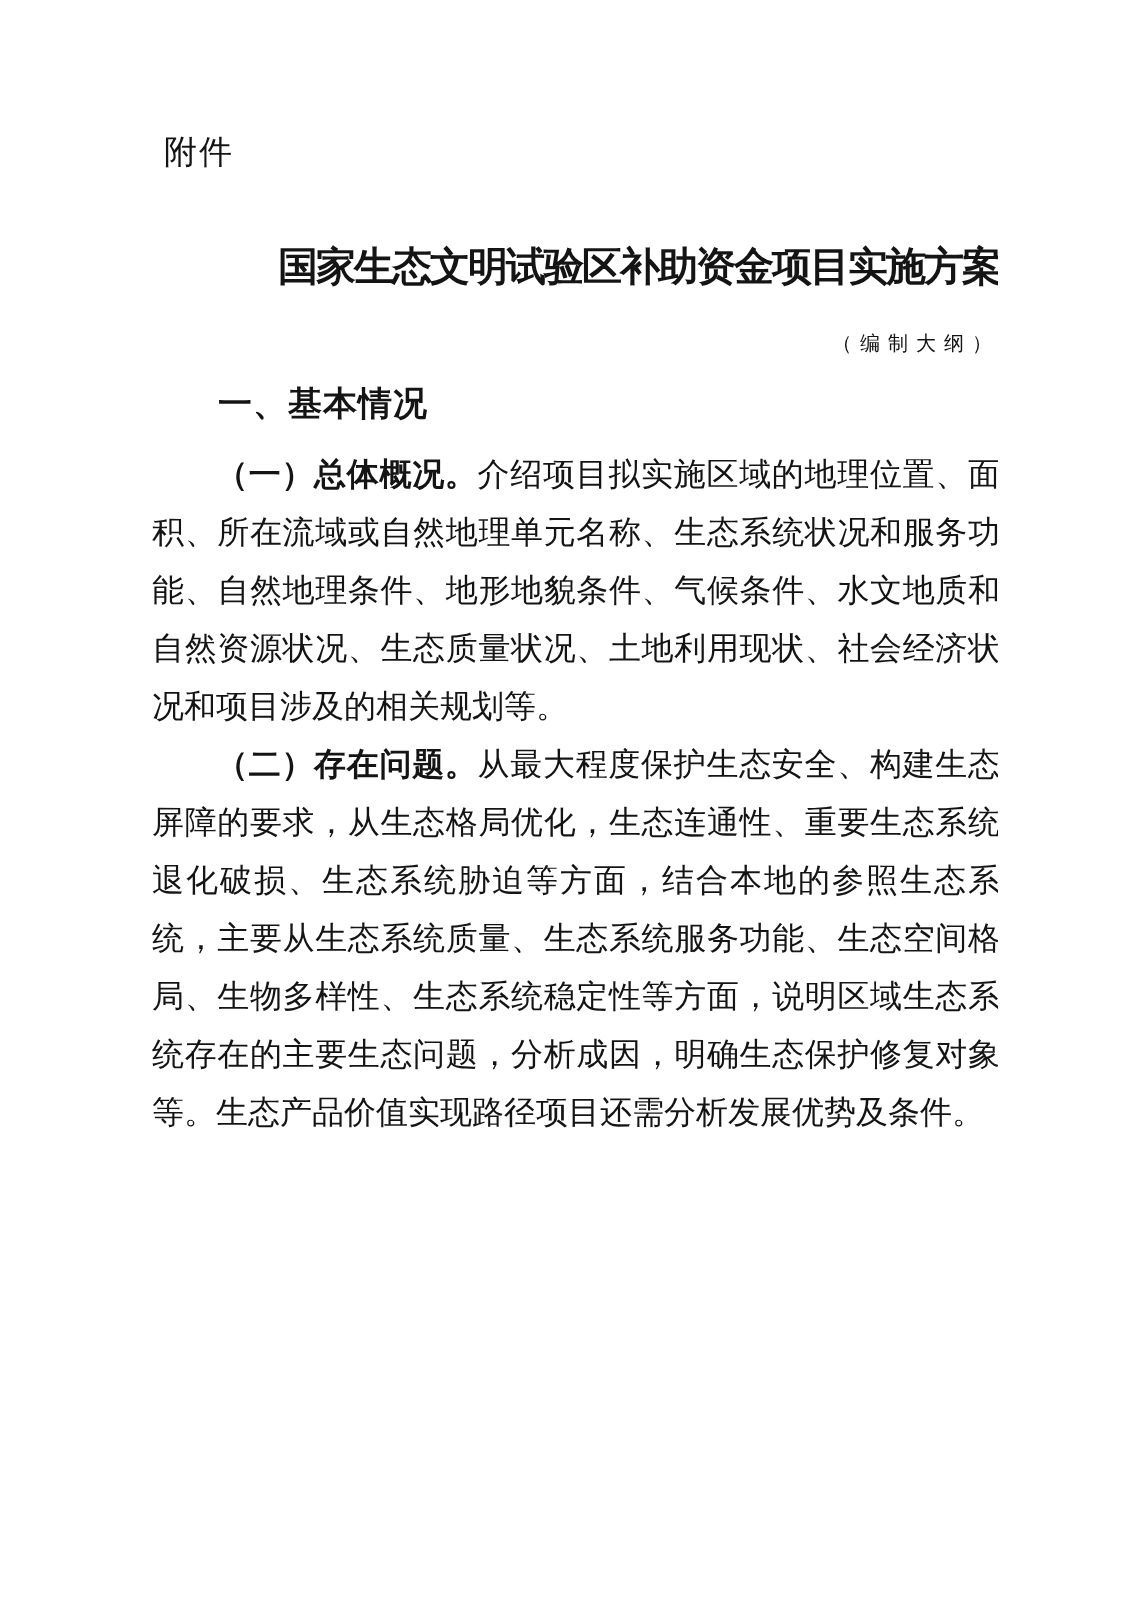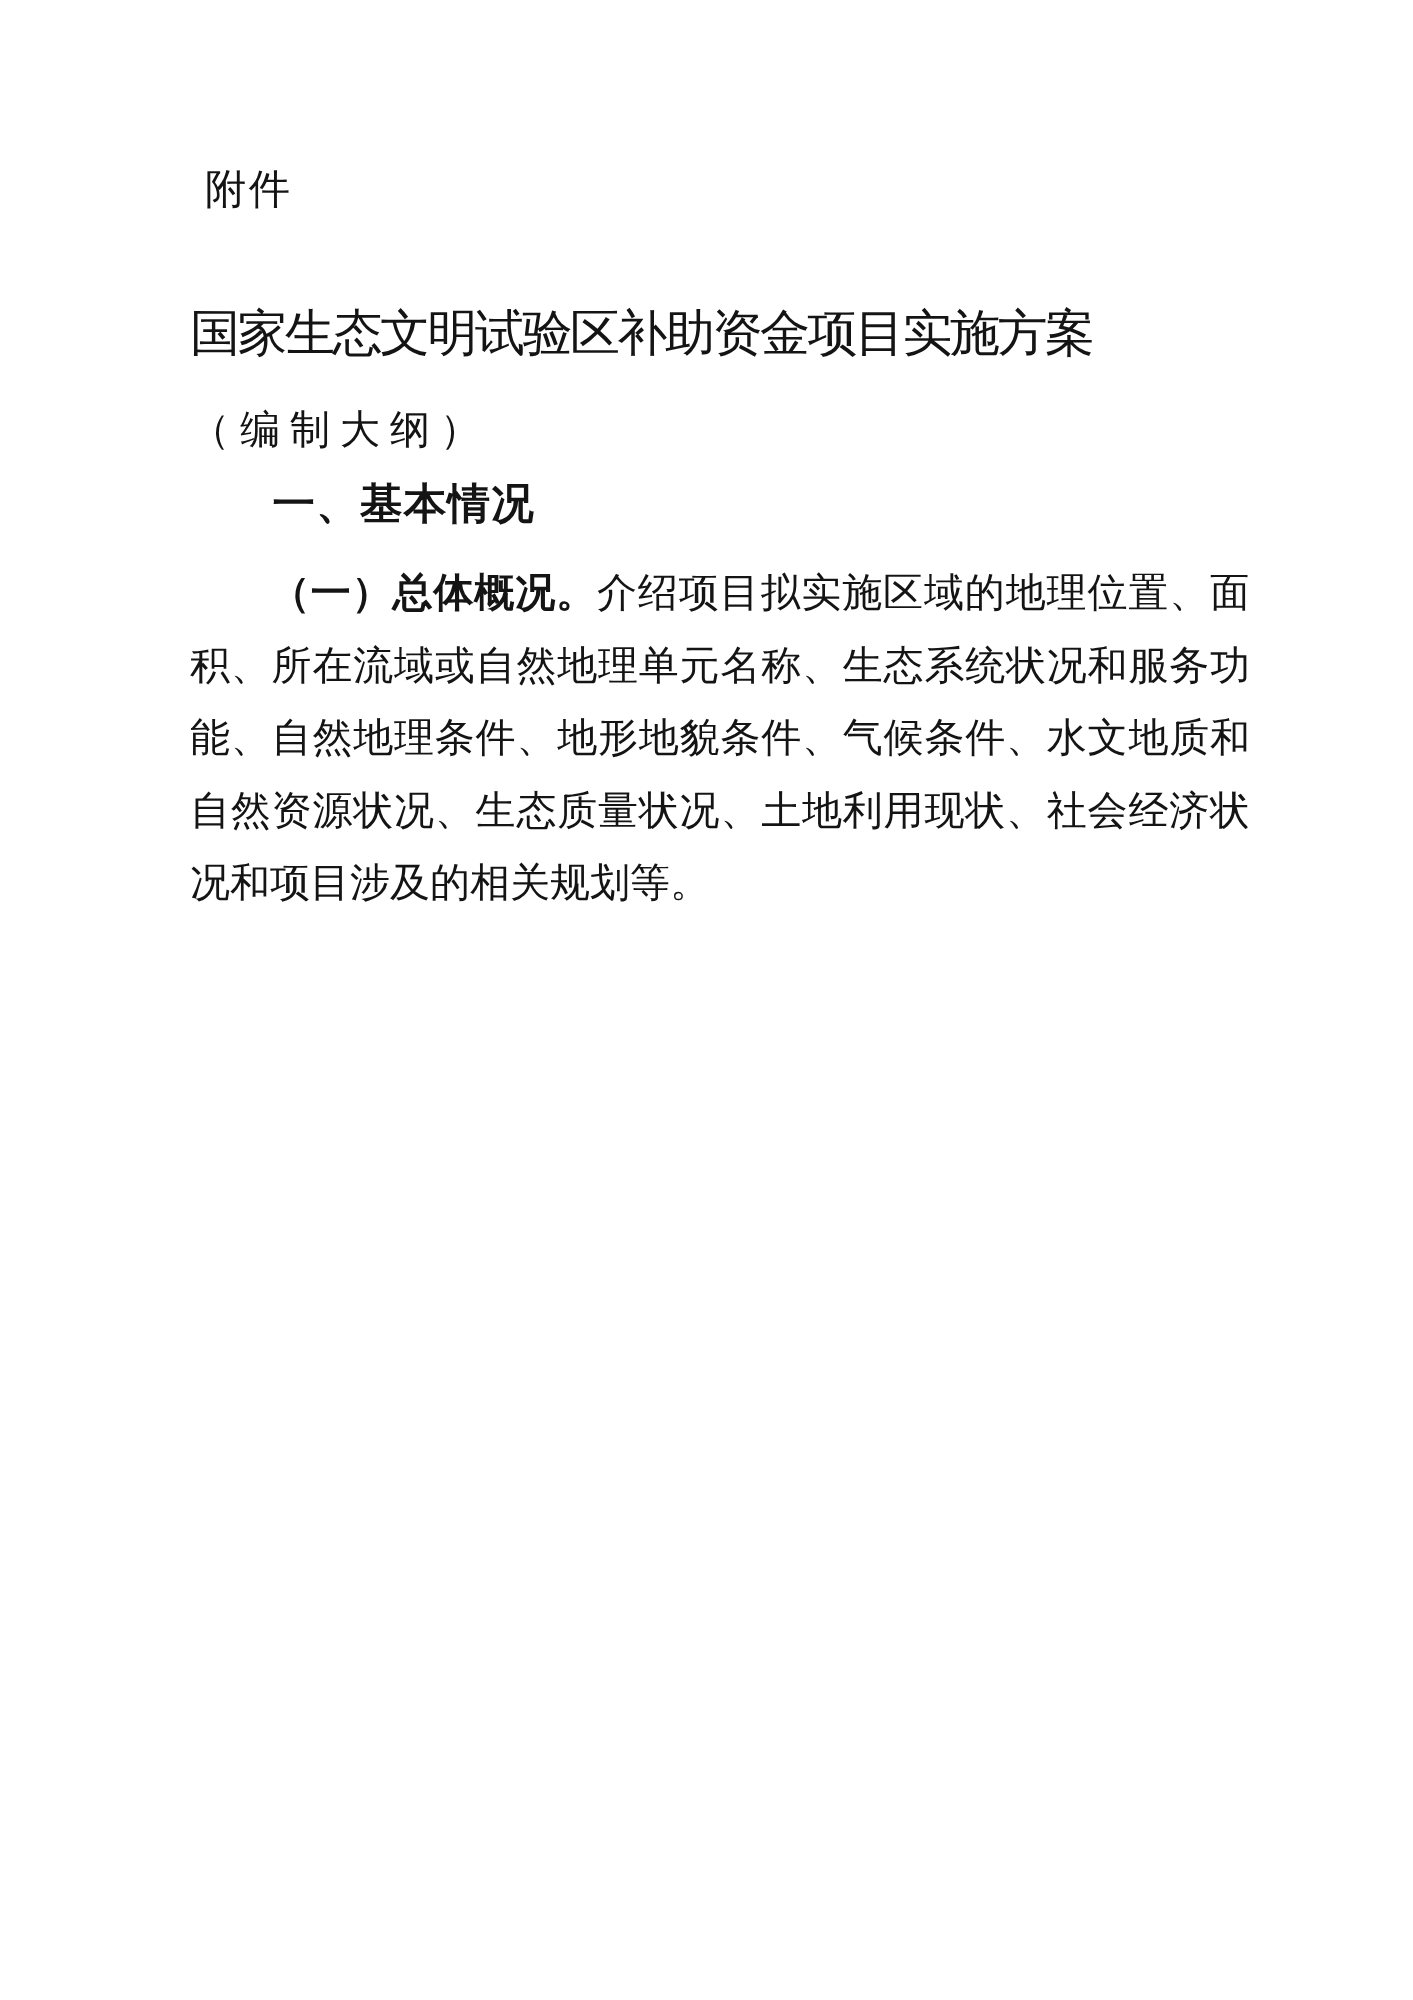--- a/index.html
+++ b/index.html
@@ -23,31 +23,31 @@
     width: 848px;
   }
   .attachment {
     margin: 130px 0 0 12px;
     font-size: 33px;
     line-height: 44px;
     letter-spacing: 2px;
   }
   .doc-title {
     margin-top: 66px;
-    text-align: left;
+    text-align: right;
     font-size: 40px;
     line-height: 54px;
-    font-weight: normal;
+    font-weight: bold;
     letter-spacing: -2px;
     white-space: nowrap;
   }
   .doc-subtitle {
     margin-top: 14px;
-    text-align: left;
-    font-size: 32px;
+    text-align: right;
+    font-size: 20px;
     line-height: 44px;
     letter-spacing: 8px;
   }
   .section-heading {
     margin: 14px 0 16px 66px;
     font-size: 34px;
     line-height: 50px;
     font-weight: bold;
     letter-spacing: 1px;
   }
@@ -74,17 +74,20 @@
     <h1 class="doc-title">国家生态文明试验区补助资金项目实施方案</h1>
 
     <div class="doc-subtitle">（编制大纲）</div>
 
     <h2 class="section-heading">一、基本情况</h2>
 
     <p class="para">
       <span class="lead">（一）总体概况。</span><span>介绍项目拟实施区域的地理位置、面积、所在流域或自然地理单元名称、生态系统状况和服务功能、自然地理条件、地形地貌条件、气候条件、水文地质和自然资源状况、生态质量状况、土地利用现状、社会经济状况和项目涉及的相关规划等。</span>
     </p>
 
+    <p class="para">
+      <span class="lead">（二）存在问题。</span><span>从最大程度保护生态安全、构建生态屏障的要求，从生态格局优化，生态连通性、重要生态系统退化破损、生态系统胁迫等方面，结合本地的参照生态系统，主要从生态系统质量、生态系统服务功能、生态空间格局、生物多样性、生态系统稳定性等方面，说明区域生态系统存在的主要生态问题，分析成因，明确生态保护修复对象等。生态产品价值实现路径项目还需分析发展优势及条件。</span>
+    </p>
 
 
 
   </div>
 </div>
 
 </body></html>

